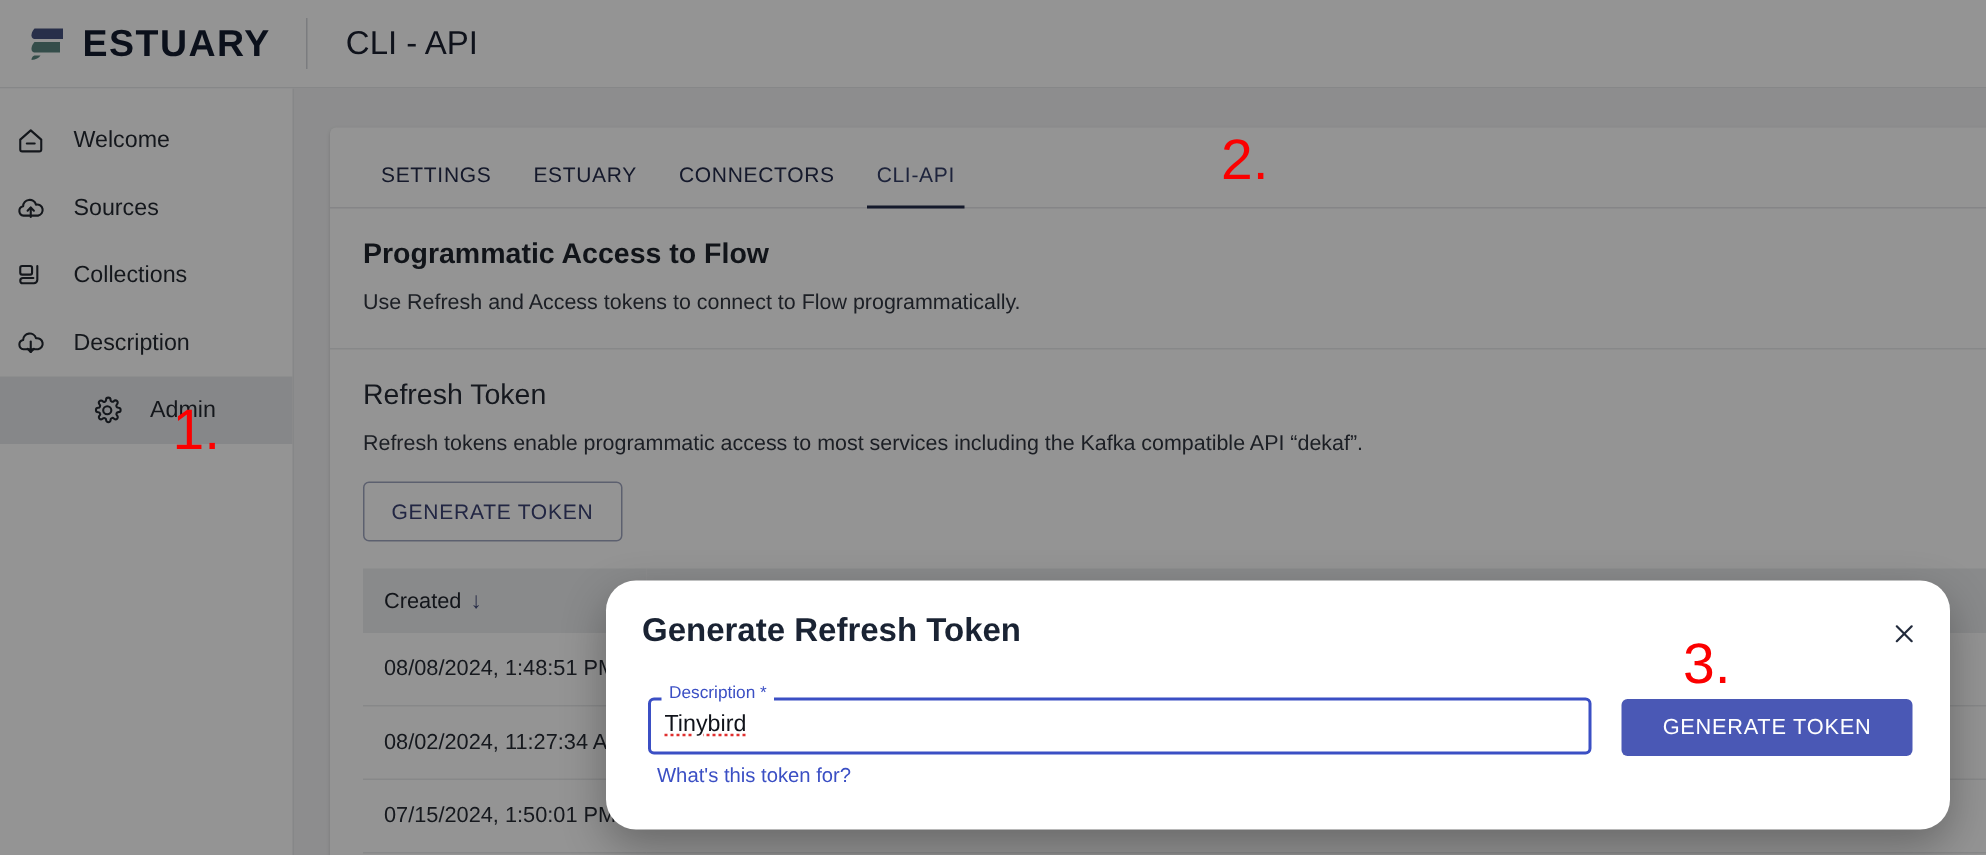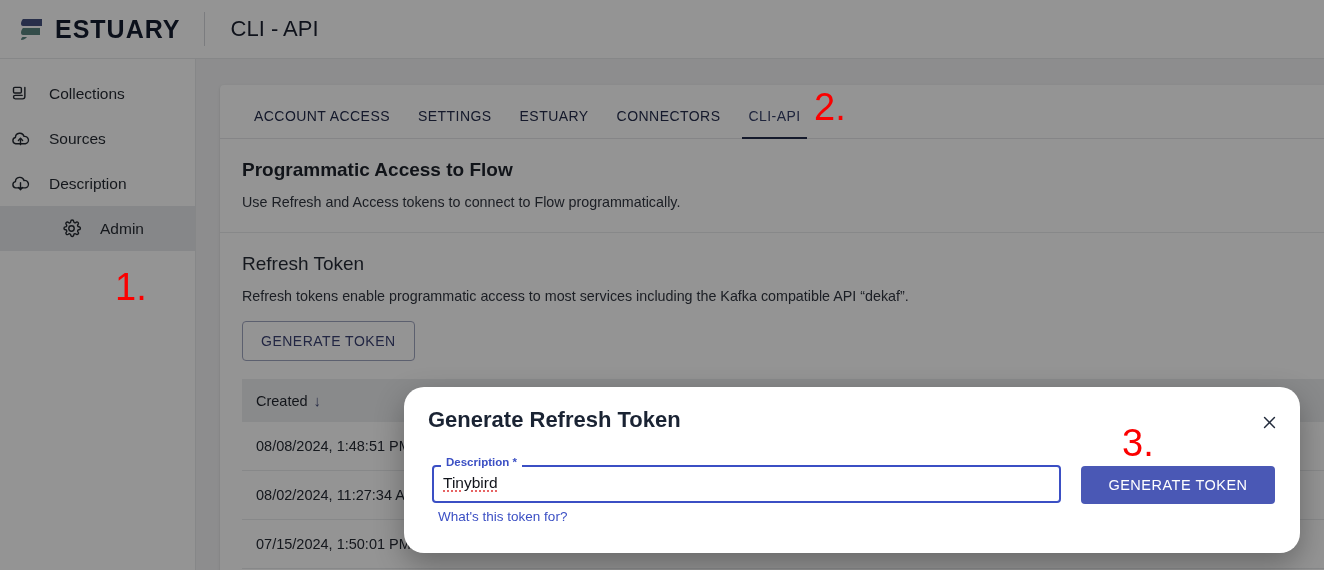--- a/index.html
+++ b/index.html
@@ -173,21 +173,20 @@
     position: absolute; inset: 0;
     border: 2px solid #3b4fc4;
     border-radius: 4px;
     background: transparent;
   }
   .field-legend {
     position: absolute; left: 9px; top: -8px;
     background: #ffffff; padding: 0 5px;
     font-size: 11.5px; color: #3b4fc4;
     line-height: 1;
-    font-weight: bold;
   }
   .field-value {
     position: absolute; left: 11px; top: 9px;
     font-size: 15.5px; color: #10131a;
     text-decoration: underline;
     text-decoration-style: dotted;
     text-decoration-color: #e03030;
     text-underline-offset: 3px;
   }
   .helper-link {
@@ -235,45 +234,54 @@
           <path d="M5 22 C5 22 3 22.5 3 25 L3 25 C6 25 8 23.5 9 22 Z" fill="#3e8d84"></path>
         </svg>
         <span class="logo-text">ESTUARY</span>
       </div>
       <div class="topbar-divider"></div>
       <div class="topbar-title">CLI - API</div>
     </div>
 
     <div class="sidebar">
 
-
       <div class="nav-item">
         <span class="nav-icon">
           <svg viewBox="0 0 24 24" fill="none" stroke="currentColor" stroke-width="1.6" stroke-linecap="round" stroke-linejoin="round">
-            <rect x="4" y="5" width="9" height="6.5" rx="1.4"></rect>
-            <path d="M17 5 v10.5 a2.6 2.6 0 0 1 -2.6 2.6 H6 a2 2 0 0 1 0 -4 h8"></path>
-          </svg>
-        </span>
-        <span class="nav-label">Collections</span>
+            <path d="M4 11.5 L12 4.5 L20 11.5 V19 a1.5 1.5 0 0 1 -1.5 1.5 H5.5 A1.5 1.5 0 0 1 4 19 Z"></path>
+            <line x1="9" y1="14.5" x2="15" y2="14.5"></line>
+          </svg>
+        </span>
+        <span class="nav-label">Welcome</span>
       </div>
 
       <div class="nav-item">
         <span class="nav-icon">
           <svg viewBox="0 0 24 24" fill="none" stroke="currentColor" stroke-width="1.6" stroke-linecap="round" stroke-linejoin="round">
             <path d="M6.5 18 A3.6 3.6 0 0 1 6.2 10.9 A5 5 0 0 1 16 9.6 A3.8 3.8 0 0 1 17.6 18 Z"></path>
             <line x1="12" y1="19" x2="12" y2="12"></line>
             <polyline points="9.6,14.2 12,11.8 14.4,14.2"></polyline>
           </svg>
         </span>
         <span class="nav-label">Sources</span>
       </div>
 
       <div class="nav-item">
         <span class="nav-icon">
           <svg viewBox="0 0 24 24" fill="none" stroke="currentColor" stroke-width="1.6" stroke-linecap="round" stroke-linejoin="round">
+            <rect x="4" y="5" width="9" height="6.5" rx="1.4"></rect>
+            <path d="M17 5 v10.5 a2.6 2.6 0 0 1 -2.6 2.6 H6 a2 2 0 0 1 0 -4 h8"></path>
+          </svg>
+        </span>
+        <span class="nav-label">Collections</span>
+      </div>
+
+      <div class="nav-item">
+        <span class="nav-icon">
+          <svg viewBox="0 0 24 24" fill="none" stroke="currentColor" stroke-width="1.6" stroke-linecap="round" stroke-linejoin="round">
             <path d="M6.5 17 A3.6 3.6 0 0 1 6.2 9.9 A5 5 0 0 1 16 8.6 A3.8 3.8 0 0 1 17.6 17 Z"></path>
             <line x1="12" y1="11" x2="12" y2="19"></line>
             <polyline points="9.6,16.6 12,19 14.4,16.6"></polyline>
           </svg>
         </span>
         <span class="nav-label">Description</span>
       </div>
 
       <div class="nav-item active">
         <span class="nav-icon">
@@ -284,21 +292,20 @@
         </span>
         <span class="nav-label">Admin</span>
       </div>
 
     </div>
 
     <div class="content">
       <div class="card">
 
         <div class="tabs">
-          <div class="tab">ACCOUNT ACCESS</div>
           <div class="tab">SETTINGS</div>
           <div class="tab">ESTUARY</div>
           <div class="tab">CONNECTORS</div>
           <div class="tab active">CLI-API</div>
         </div>
 
         <div class="section">
           <div class="section-title">Programmatic Access to Flow</div>
           <div class="section-desc">Use Refresh and Access tokens to connect to Flow programmatically.</div>
         </div>

